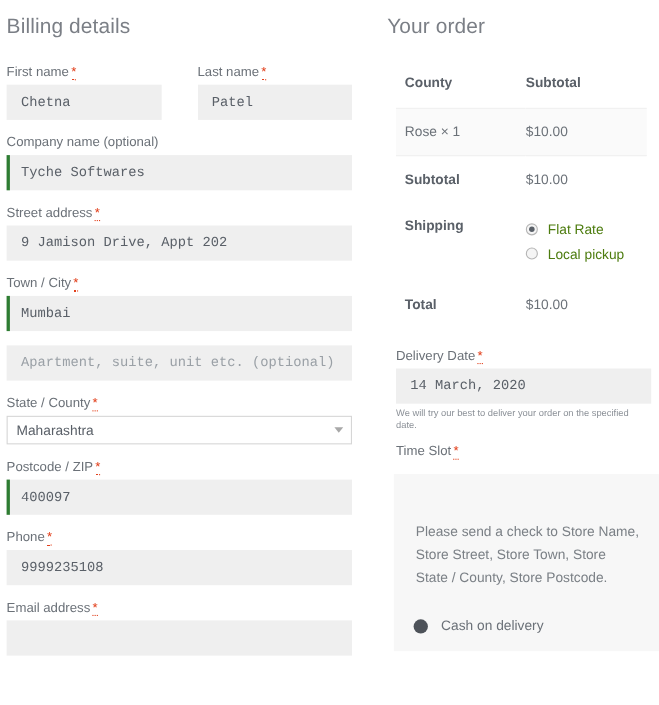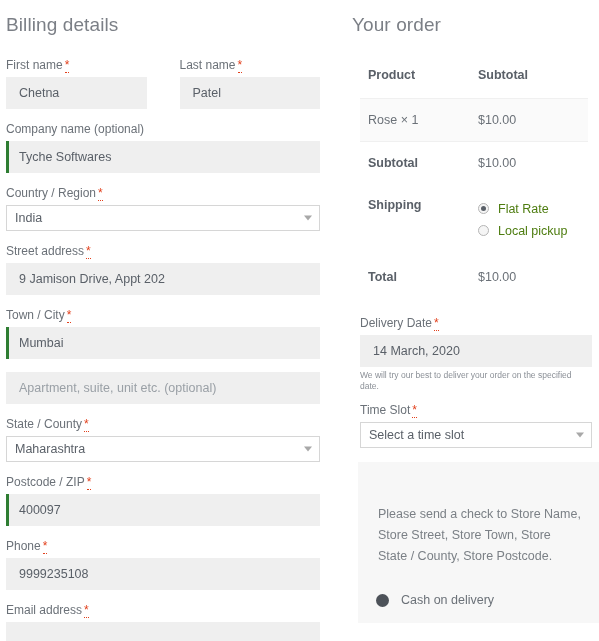--- a/index.html
+++ b/index.html
@@ -59,21 +59,21 @@
   }
   .input-box {
     width: 100%;
     height: 32px;
     background: #efefef;
     border: none;
     border-left: 3px solid transparent;
     padding: 0 10px;
     font-size: 12.5px;
     color: #5a6068;
-    font-family: Liberation Sans, sans-serif;
+    font-family: Liberation Mono, monospace;
     display: flex;
     align-items: center;
     line-height: 32px;
   }
   .input-box.valid { border-left: 3px solid #2e7d32; }
   .input-box.placeholder { color: #9aa0a6; }
   .select-box {
     width: 100%;
     height: 26px;
     background: #fff;
@@ -215,27 +215,20 @@
         <span class="field-label"><span>Last name</span><span class="req">*</span></span>
         <div class="input-box">Patel</div>
       </div>
     </div>
 
     <div class="field">
       <span class="field-label">Company name (optional)</span>
       <div class="input-box valid">Tyche Softwares</div>
     </div>
 
-    <div class="field">
-      <span class="field-label"><span>Country / Region</span><span class="req">*</span></span>
-      <div class="select-box">
-        <span>India</span>
-        <span class="select-arrow"></span>
-      </div>
-    </div>
 
     <div class="field">
       <span class="field-label"><span>Street address</span><span class="req">*</span></span>
       <div class="input-box">9 Jamison Drive, Appt 202</div>
     </div>
 
     <div class="field">
       <span class="field-label"><span>Town / City</span><span class="req">*</span></span>
       <div class="input-box valid">Mumbai</div>
     </div>
@@ -269,21 +262,21 @@
 
   </div>
 
   <div class="col-right">
 
     <h2 class="section-title">Your order</h2>
 
     <table class="order-table">
       <thead>
         <tr>
-          <th>Product</th>
+          <th>County</th>
           <th class="col-b">Subtotal</th>
         </tr>
       </thead>
       <tbody>
         <tr class="product-row">
           <td>Rose  × 1</td>
           <td class="col-b">$10.00</td>
         </tr>
         <tr>
           <td class="label-cell">Subtotal</td>
@@ -308,24 +301,20 @@
     </table>
 
     <div style="margin-top:18px; margin-left:8px; width:232px;">
       <span class="field-label"><span>Delivery Date</span><span class="req">*</span></span>
       <div class="input-box">14 March, 2020</div>
       <div class="help-text">We will try our best to deliver your order on the specified date.</div>
     </div>
 
     <div style="margin-top:11px; margin-left:8px; width:232px;">
       <span class="field-label"><span>Time Slot</span><span class="req">*</span></span>
-      <div class="select-box">
-        <span>Select a time slot</span>
-        <span class="select-arrow"></span>
-      </div>
     </div>
 
     <div class="payment-panel">
       <div class="pay-desc">Please send a check to Store Name, Store Street, Store Town, Store State / County, Store Postcode.</div>
       <div class="pay-option">
         <span class="pay-radio dark"></span>
         <span>Cash on delivery</span>
       </div>
     </div>
 

